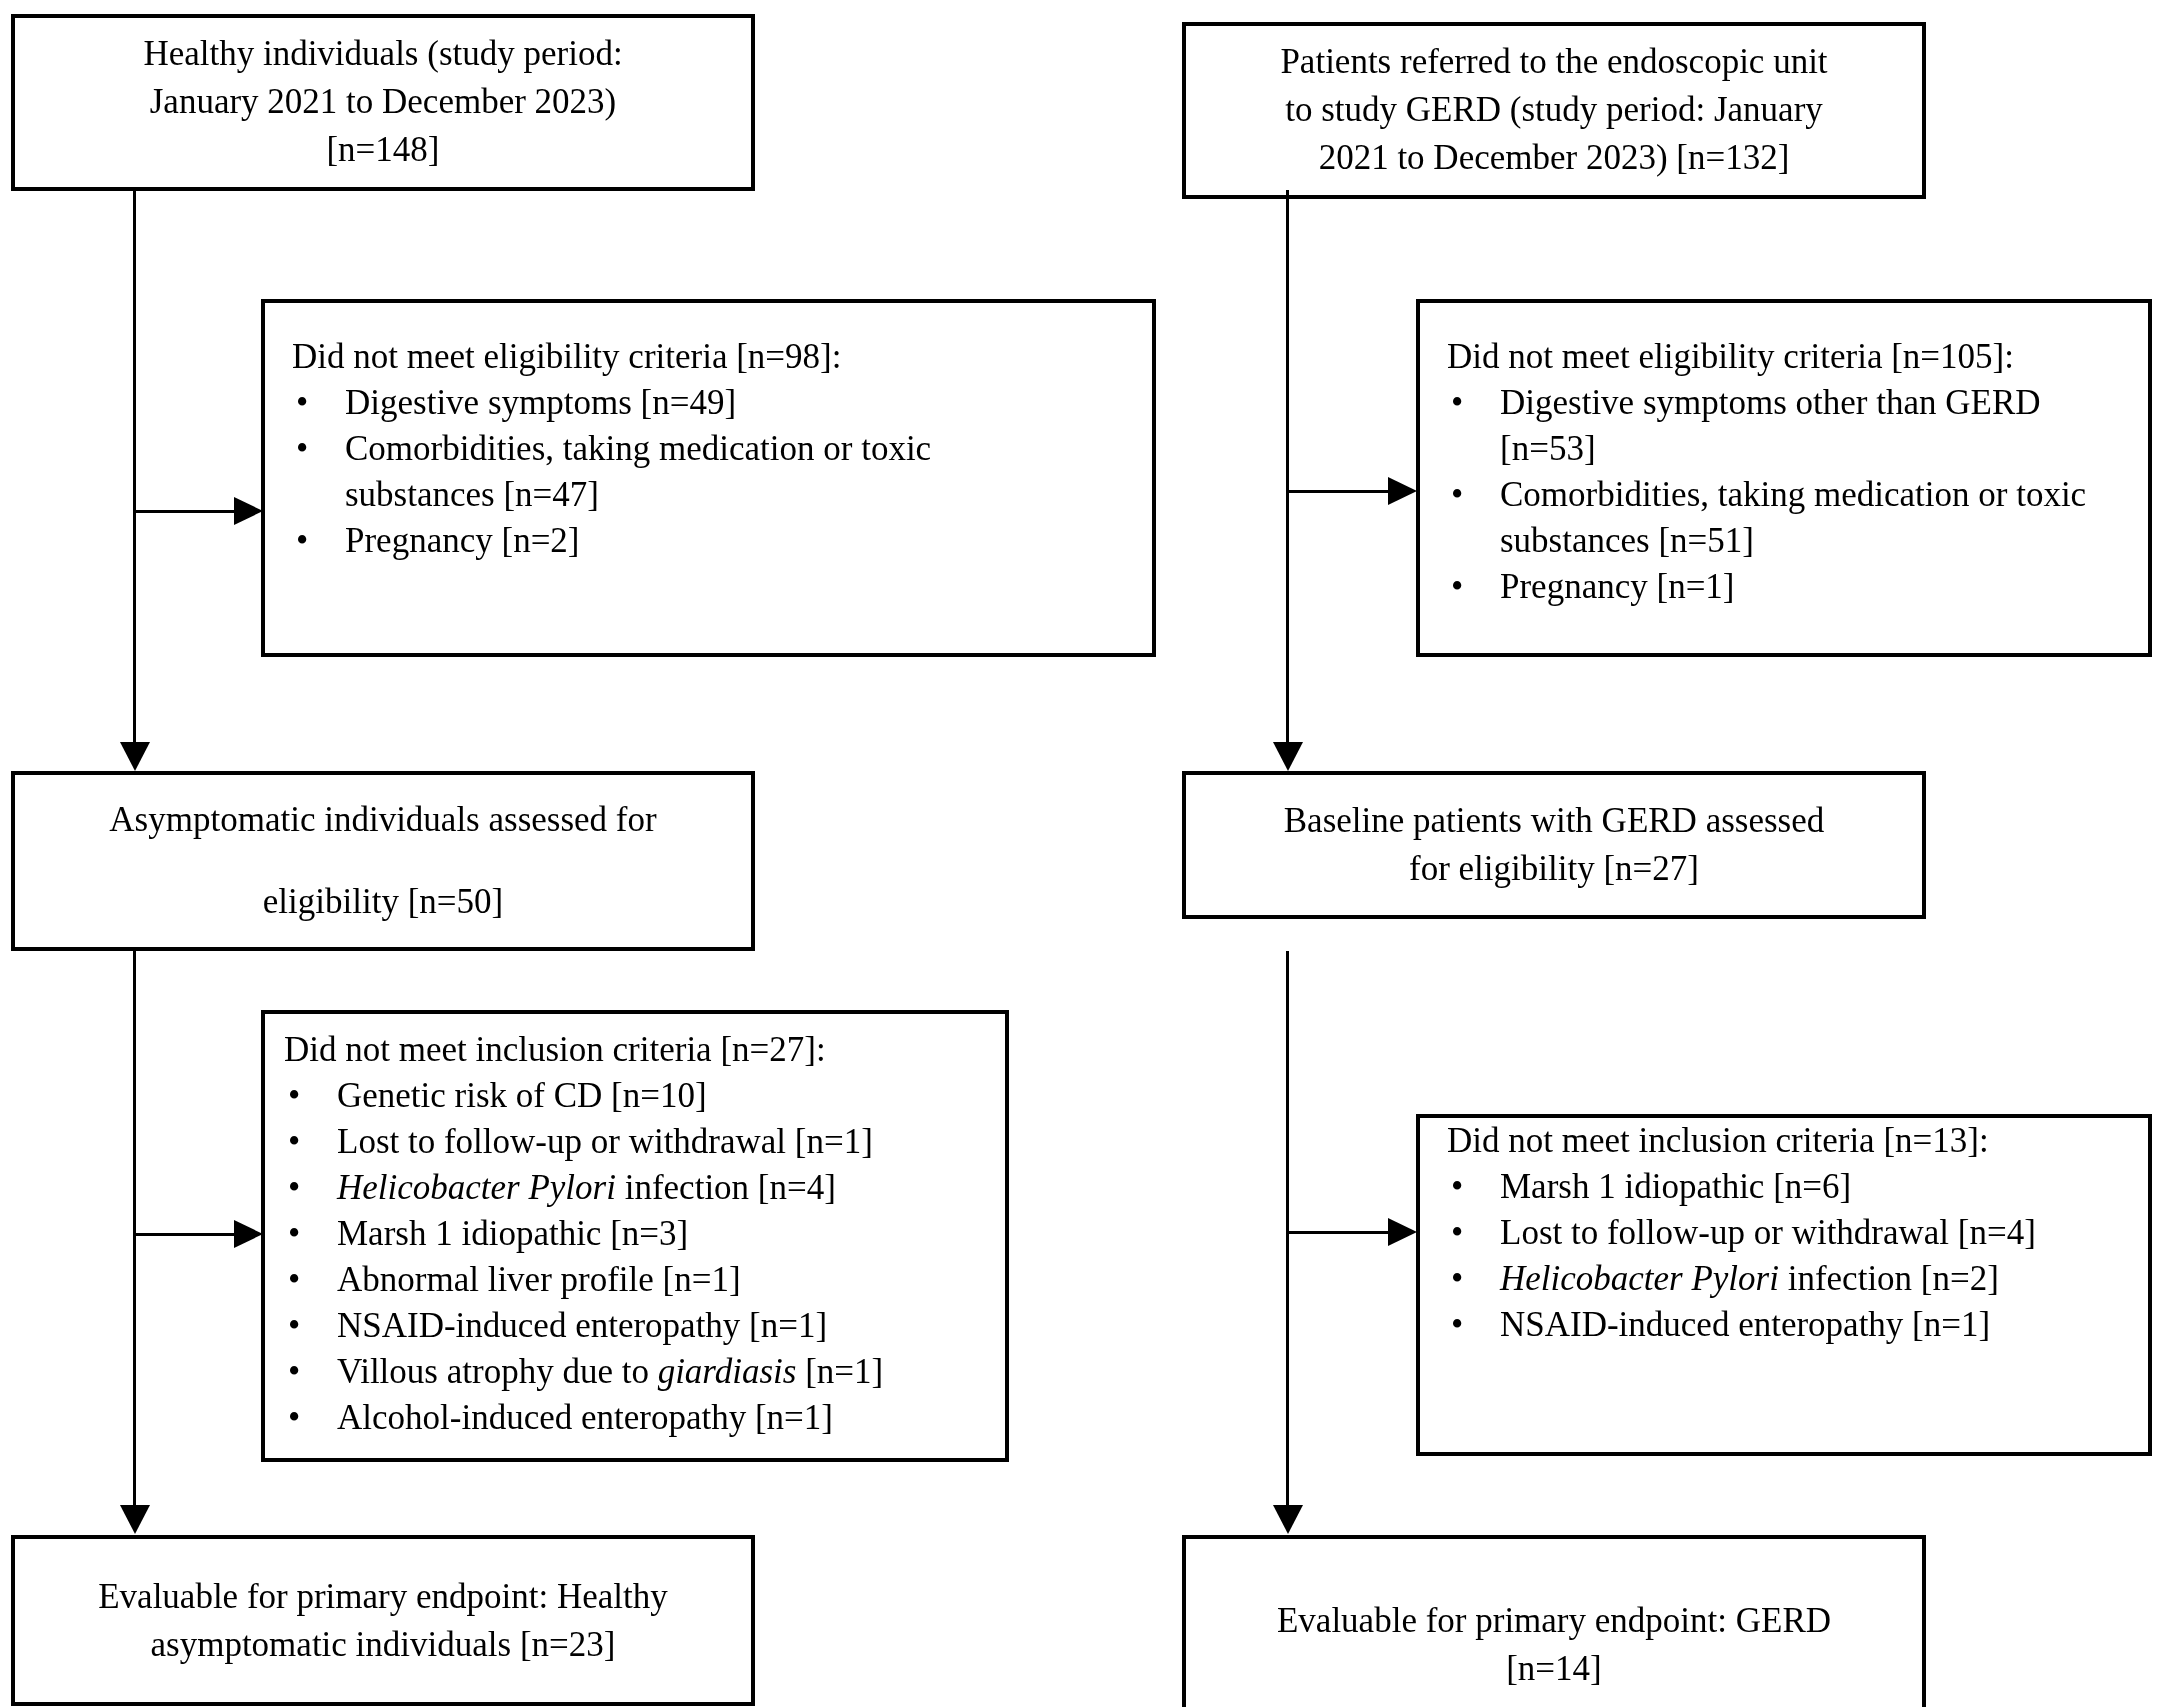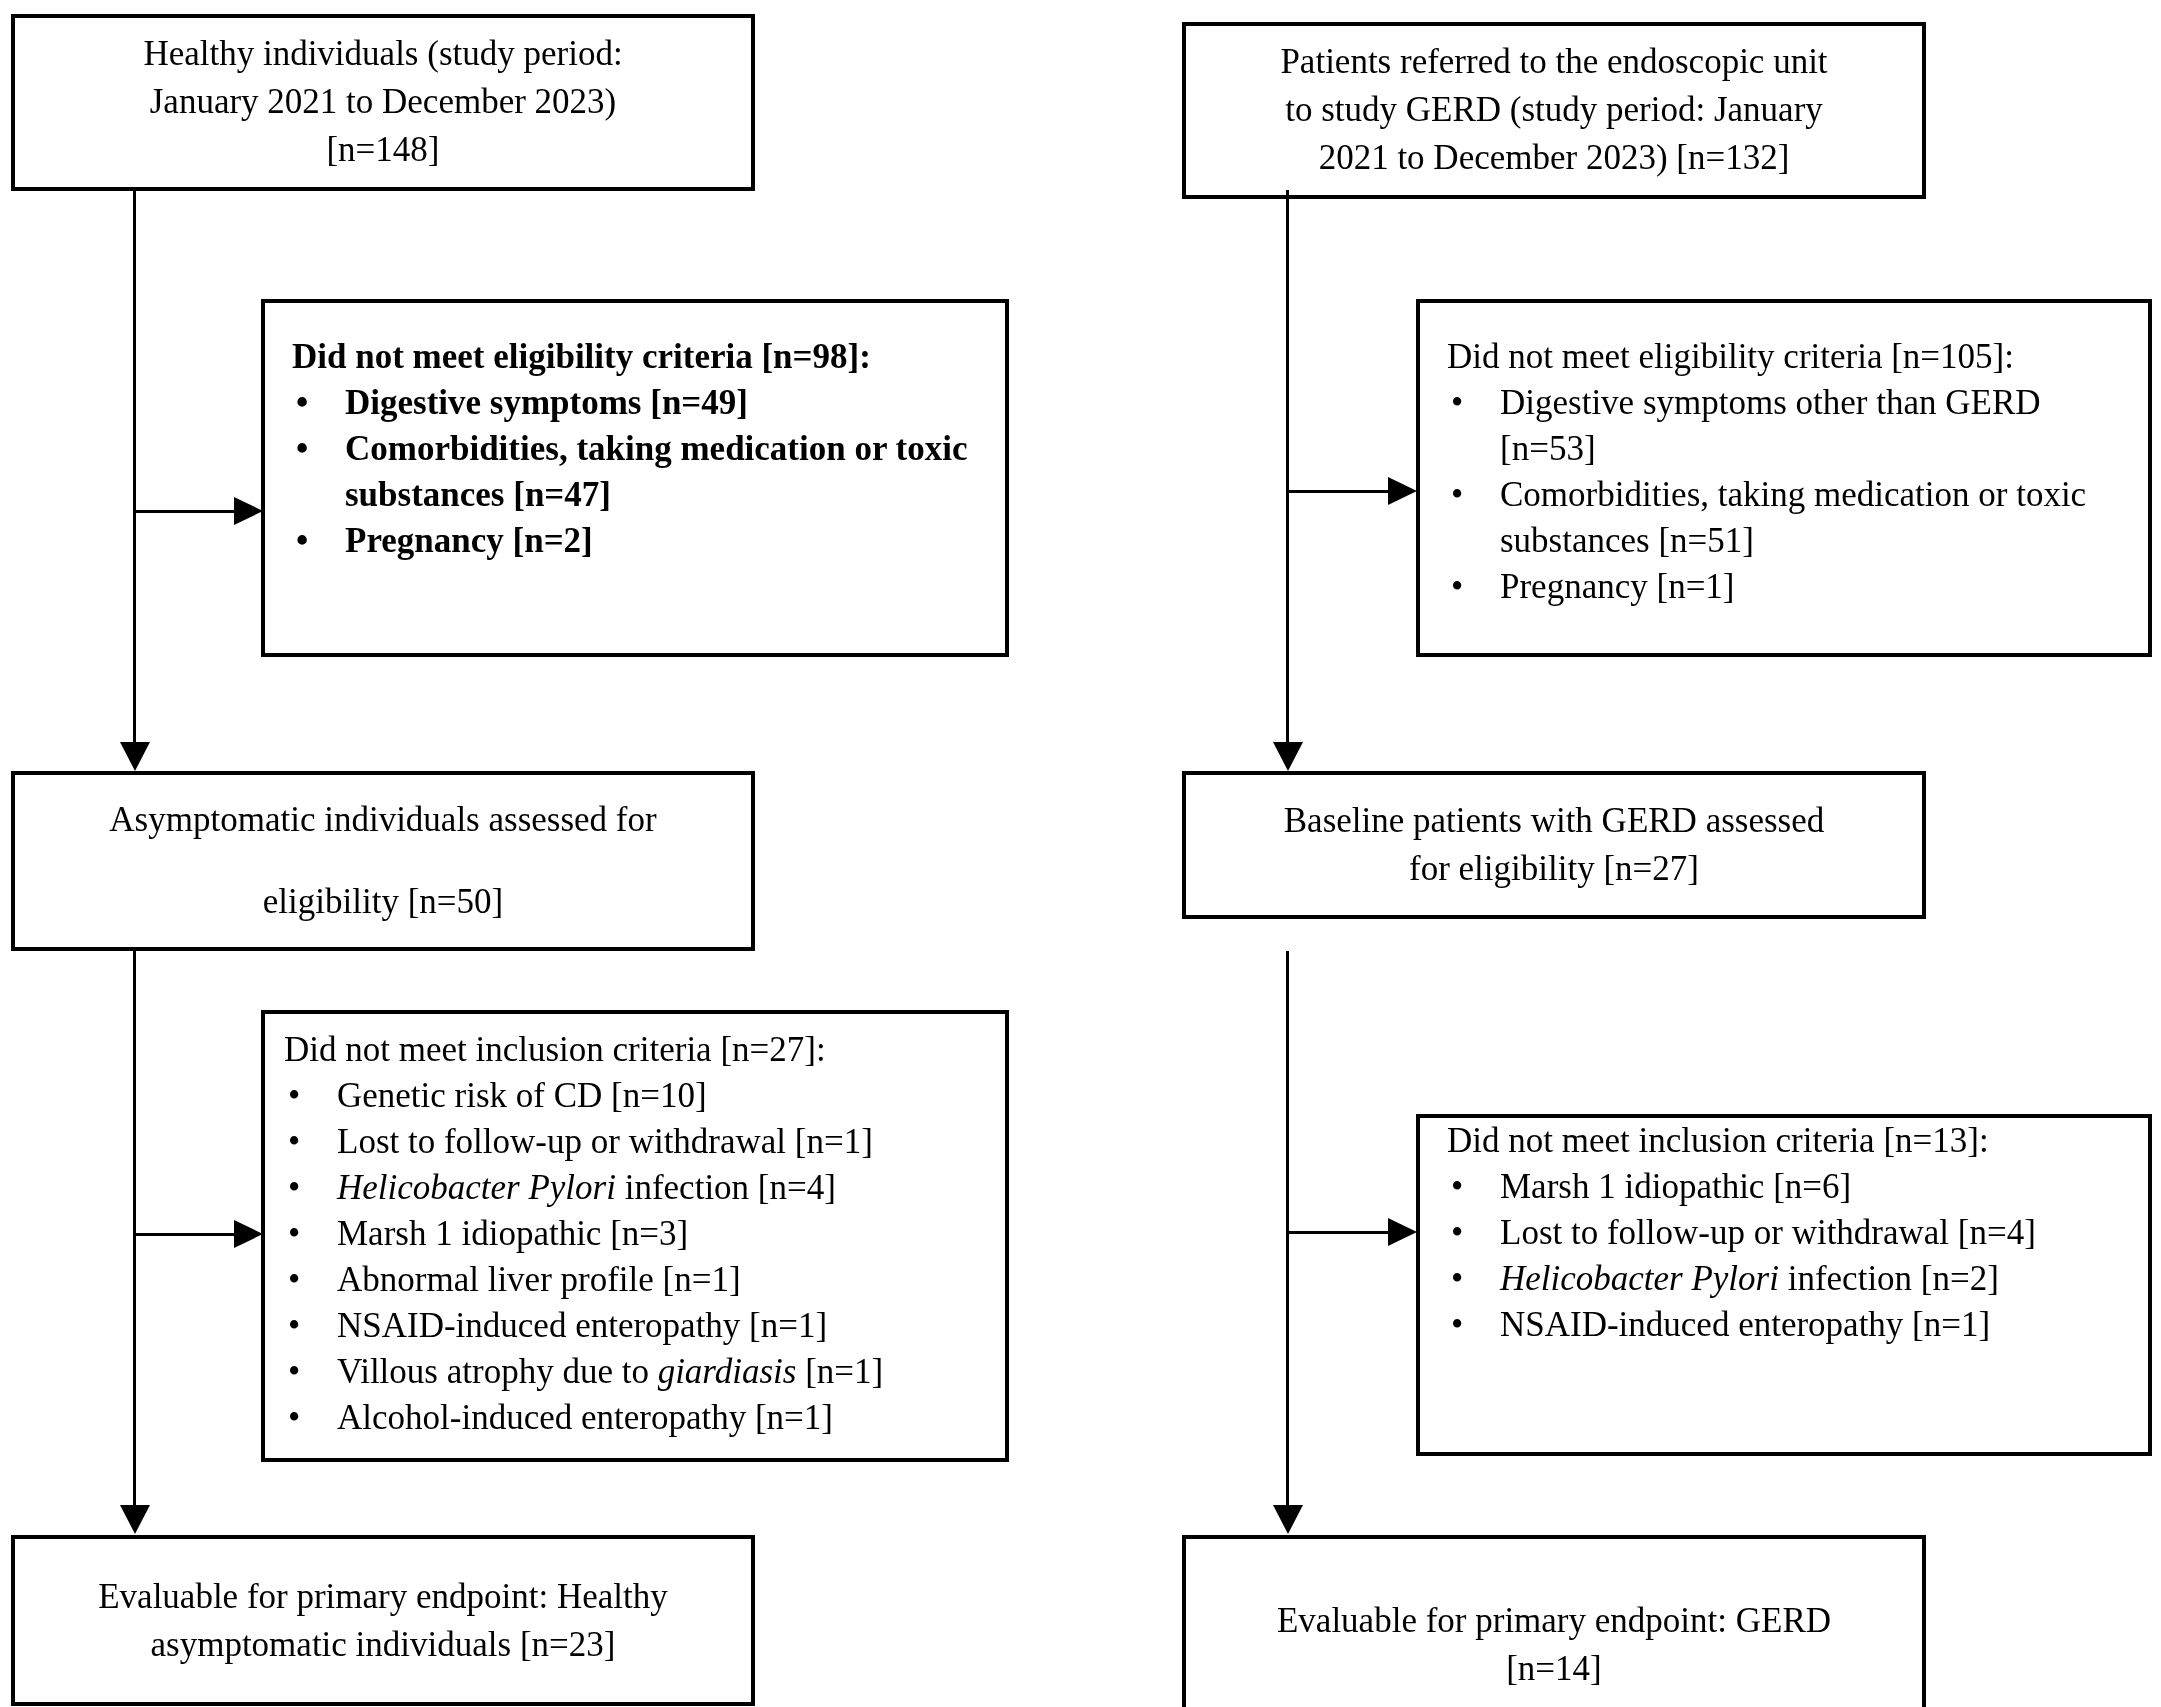--- a/index.html
+++ b/index.html
@@ -58,21 +58,21 @@
 <body>
 
 <div class="canvas">
 
   <div class="box flow" style="left:11px; top:13.7px; width:744px; height:177px;">
     <div class="line">Healthy individuals (study period:</div>
     <div class="line">January 2021 to December 2023)</div>
     <div class="line">[n=148]</div>
   </div>
 
-  <div class="box excl pad-62" style="left:261px; top:299px; width:748px; height:358px;font-weight:bold;">
+  <div class="box excl pad-62" style="left:261px; top:299px; width:895px; height:358px;">
     <div class="title">Did not meet eligibility criteria [n=98]:</div>
     <div class="row">
       <span class="dot">•</span>
       <span><span>Digestive symptoms [n=49]</span></span>
     </div>
     <div class="row">
       <span class="dot">•</span>
       <span><span>Comorbidities, taking medication or toxic</span></span>
     </div>
     <div class="row cont">

